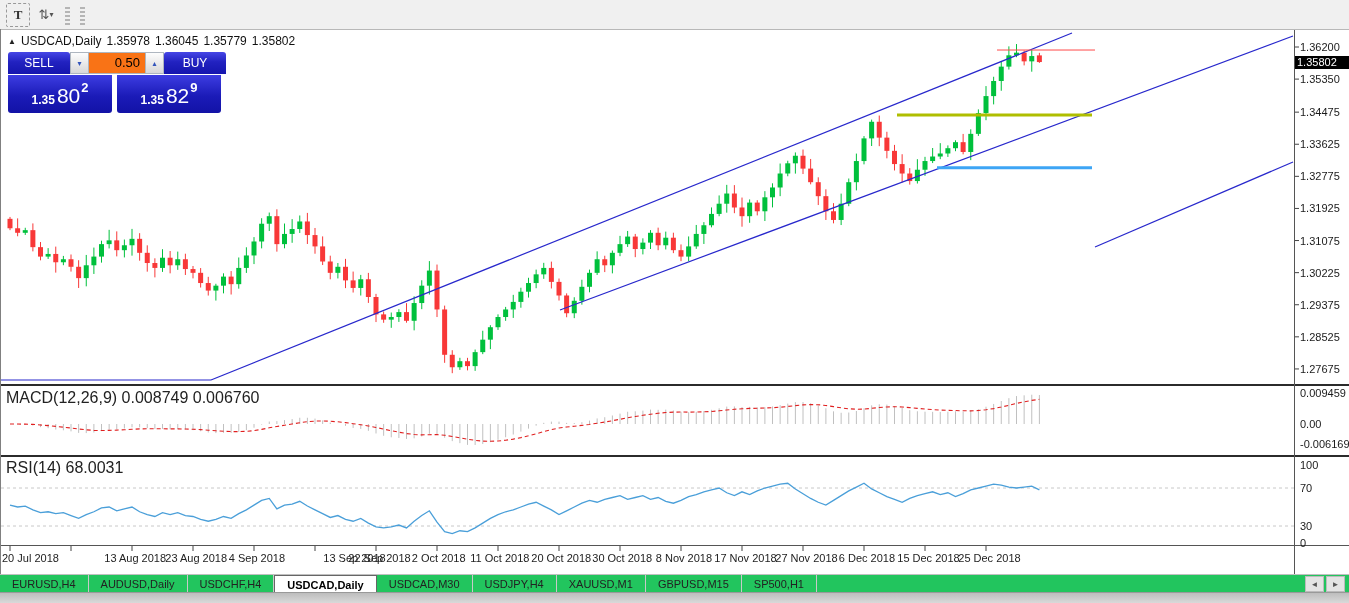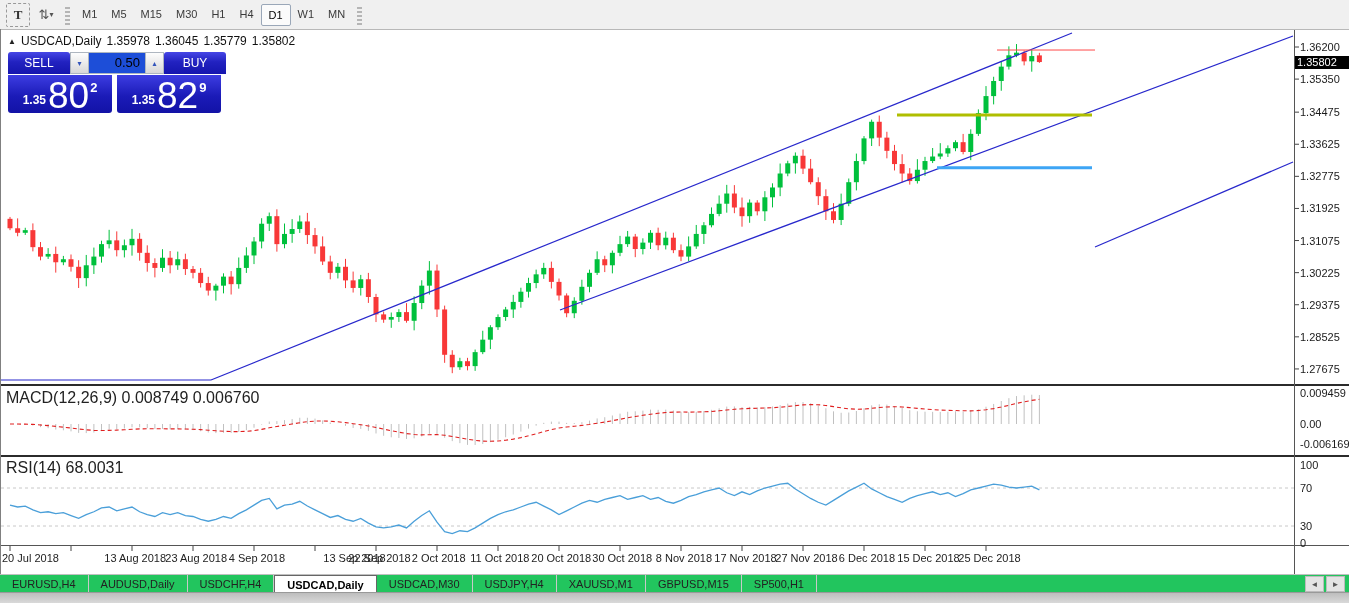--- a/index.html
+++ b/index.html
@@ -29,28 +29,28 @@
   #price-tag{position:absolute;left:1295px;width:52px;height:13px;background:#000;color:#fff;
              font-size:11px;line-height:13px;padding-left:2px;}
   .date-label{position:absolute;top:552px;font-size:11px;color:#222;white-space:nowrap;}
   
   #one-click{position:absolute;left:8px;top:52px;width:218px;}
   .oc-row1{display:flex;height:22px;}
   .oc-btn{width:62px;color:#fff;font-size:12px;display:flex;align-items:center;justify-content:center;
           background:linear-gradient(180deg,#4646e6 0%,#2222c0 45%,#1515ae 100%);border-radius:3px 3px 0 0;}
   .spin{width:17px;background:linear-gradient(#fdfdfd,#d8d8d8);border:1px solid #aeb6c0;display:flex;
         align-items:center;justify-content:center;color:#3355bb;font-size:8px;}
-  #vol-field{flex:1;border:1px solid #aeb6c0;border-left:none;border-right:none;background:#1d4ed8;
+  #vol-field{flex:1;border:1px solid #aeb6c0;border-left:none;border-right:none;background:#f97316;
              font-size:13px;color:#000;text-align:right;padding:0 5px 0 0;line-height:20px;}
   .oc-row2{display:flex;gap:5px;margin-top:1px;}
   .price-box{width:104px;height:36px;color:#fff;border-radius:0 0 3px 3px;display:flex;align-items:flex-end;
              justify-content:center;background:linear-gradient(180deg,#3d3de2 0%,#1b1bb8 55%,#1212a6 100%);
              padding-bottom:2px;}
   .price-box .small{font-size:12px;font-weight:bold;margin:0 2px 4px 0;}
-  .price-box .big{font-size:37px;font-weight:400;line-height:30px;}
+  .price-box .big{font-size:21px;font-weight:400;line-height:30px;}
   .price-box .sup{font-size:13px;font-weight:bold;margin:0 0 16px 1px;}
   
   #tabbar{position:absolute;left:0;top:574px;width:1349px;height:18px;background:#22c55e;
           border-top:1px solid #c0c0c0;display:flex;align-items:stretch;font-size:11px;}
   .tab{display:flex;align-items:center;padding:0 12px;color:#222;border-right:1px solid #c9c9c9;cursor:default;}
   .tab.active{background:#fff;border:1px solid #666;border-bottom:none;color:#000;font-weight:bold;}
   #tab-scroller{position:absolute;right:4px;top:576px;display:flex;gap:2px;}
   .scroll-btn{width:17px;height:14px;font-size:8px;color:#555;display:flex;align-items:center;justify-content:center;
               background:#e4e4e4;border:1px solid #bbb;}
   #bottom-strip{position:absolute;left:0;top:592px;width:1349px;height:11px;
@@ -61,31 +61,20 @@
 
 <div id="app">
 
   <div id="toolbar">
     <div id="text-tool" class="tool-btn">T</div>
     <div class="tool-btn">
       <span id="arrange-tool">⇅</span>
       <span class="caret">▾</span>
     </div>
     <div class="grip"></div>
-    <div id="tf-buttons" style="display:flex;">
-        <div class="tf-btn">M1</div>
-        <div class="tf-btn">M5</div>
-        <div class="tf-btn">M15</div>
-        <div class="tf-btn">M30</div>
-        <div class="tf-btn">H1</div>
-        <div class="tf-btn">H4</div>
-        <div class="tf-btn active">D1</div>
-        <div class="tf-btn">W1</div>
-        <div class="tf-btn">MN</div>
-      </div>
     <div class="grip"></div>
   </div>
 
   <svg id="gfx" xmlns="http://www.w3.org/2000/svg" viewBox="0 0 1349 603">
       <line x1="1294" y1="47" x2="1299" y2="47" stroke="#444" stroke-width="1"></line>
       <line x1="1294" y1="79.09969788519703" x2="1299" y2="79.09969788519703" stroke="#444" stroke-width="1"></line>
       <line x1="1294" y1="112.14350453172285" x2="1299" y2="112.14350453172285" stroke="#444" stroke-width="1"></line>
       <line x1="1294" y1="144.24320241691905" x2="1299" y2="144.24320241691905" stroke="#444" stroke-width="1"></line>
       <line x1="1294" y1="176.34290030211525" x2="1299" y2="176.34290030211525" stroke="#444" stroke-width="1"></line>
       <line x1="1294" y1="208.44259818731143" x2="1299" y2="208.44259818731143" stroke="#444" stroke-width="1"></line>

